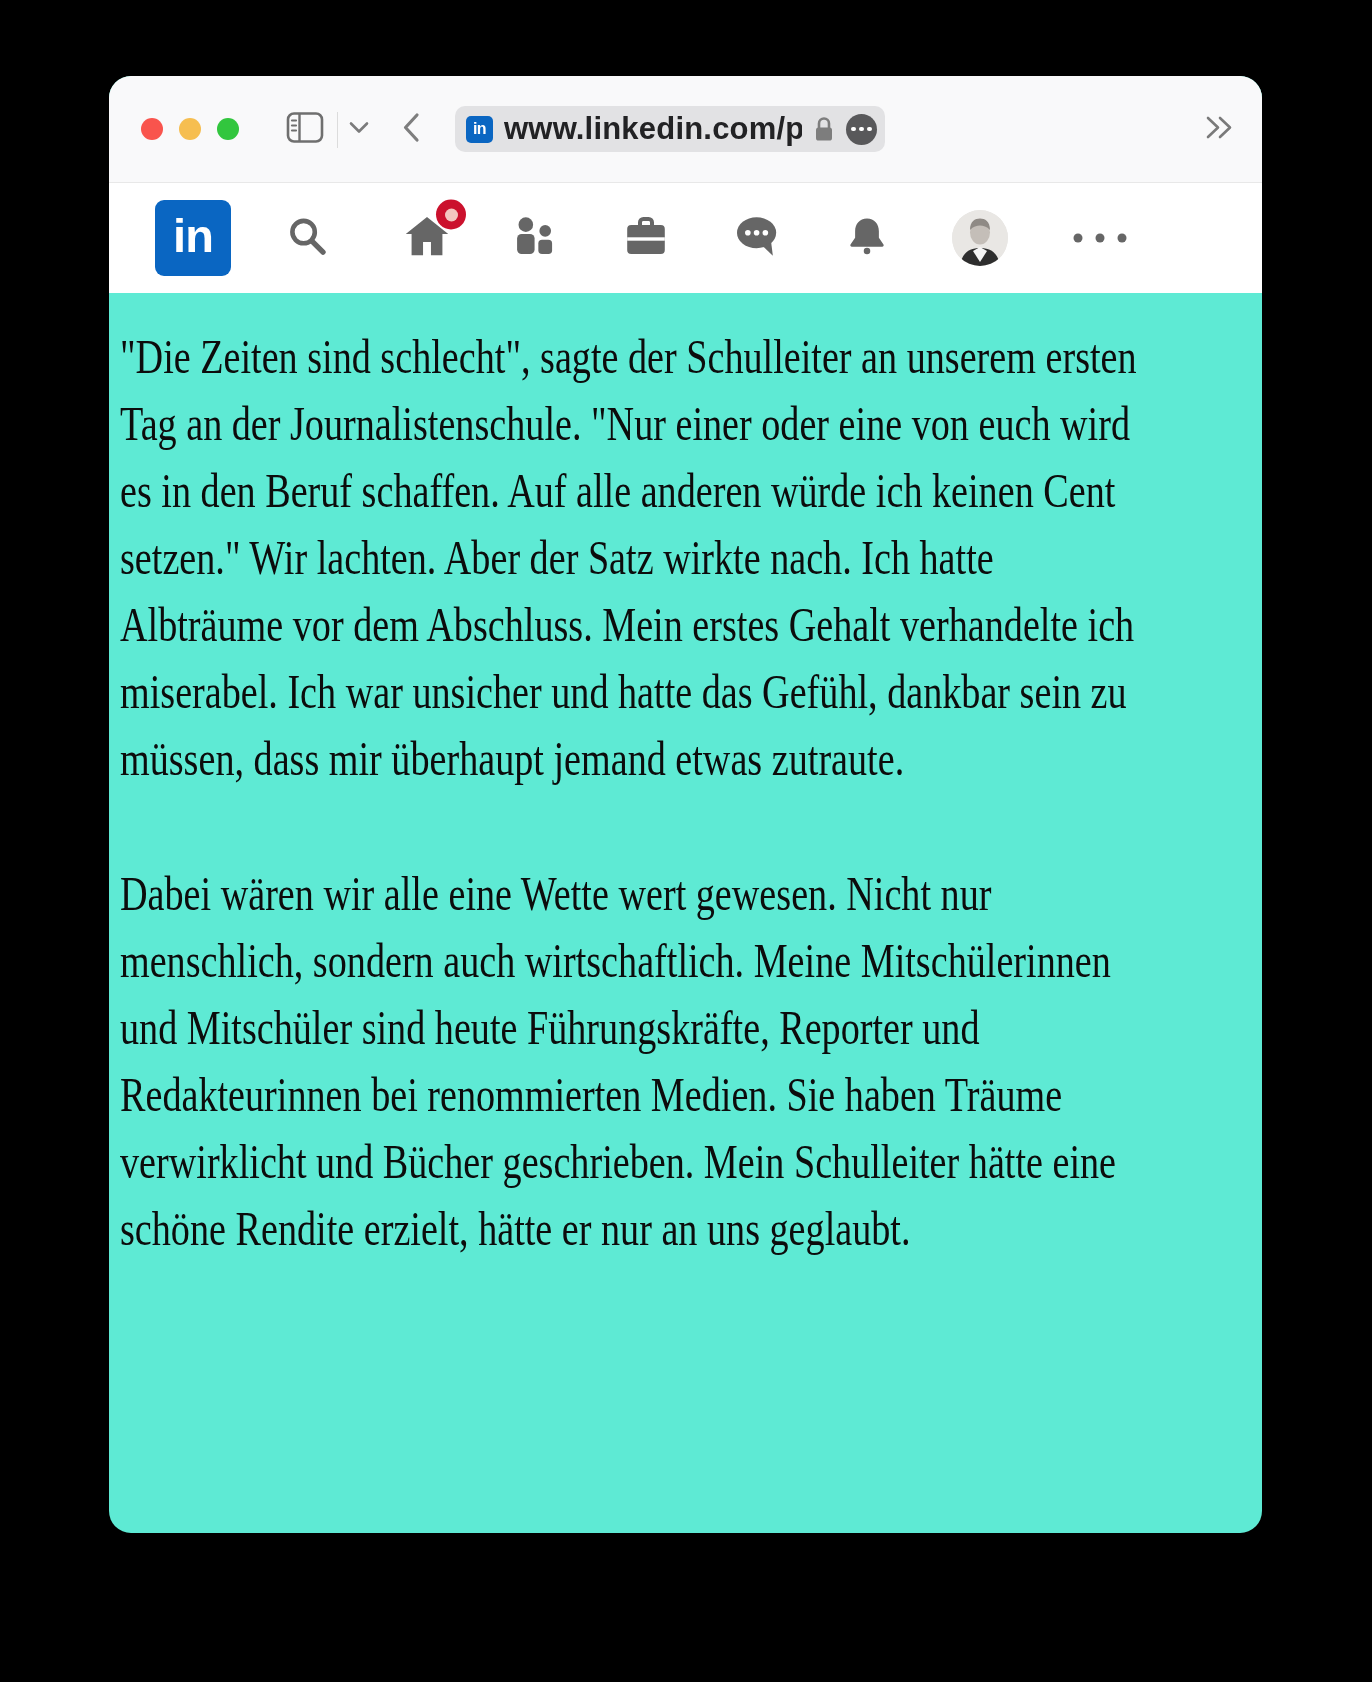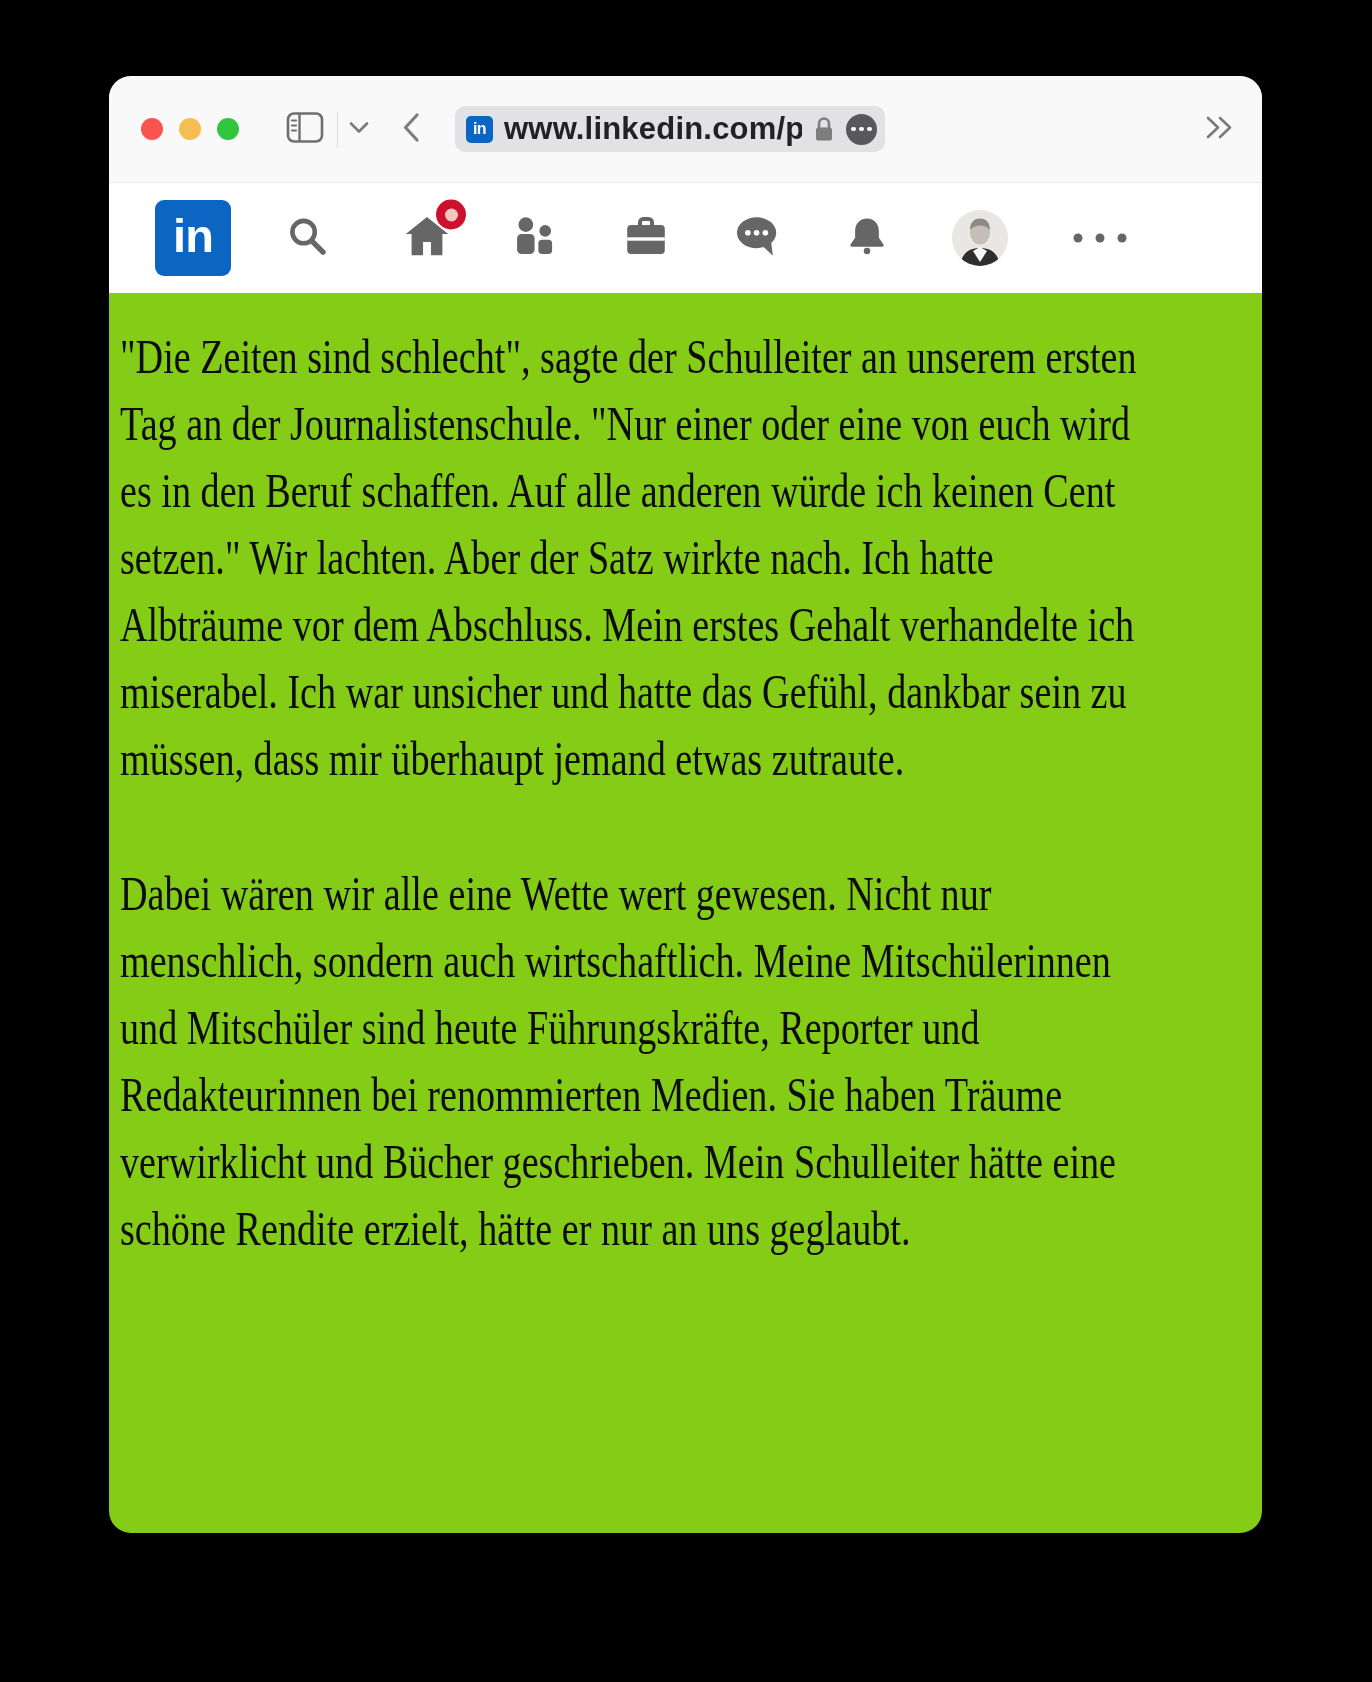--- a/index.html
+++ b/index.html
@@ -3,21 +3,21 @@
 <meta charset="utf-8">
 <style>
   html,body{margin:0;padding:0;}
   body{
     width:1372px;height:1682px;background:#000;overflow:hidden;
     font-family:"Liberation Sans","DejaVu Sans",sans-serif;
     -webkit-font-smoothing:antialiased;
   }
   .window{
     position:absolute;left:109px;top:76px;width:1153px;height:1457px;
-    background:#84cc16;border-radius:22px;overflow:hidden;
+    background:#5eead4;border-radius:22px;overflow:hidden;
   }
   
   .chrome{
     position:relative;height:106px;background:#f9f9fa;
     border-bottom:1px solid #e8e8e8;
   }
   .traffic-lights{position:absolute;left:32px;top:50%;transform:translateY(-50%);display:flex;gap:16px;}
   .light{width:22px;height:22px;border-radius:50%;}
   .light-red{background:#f9544d;}
   .light-yellow{background:#f6be50;}

